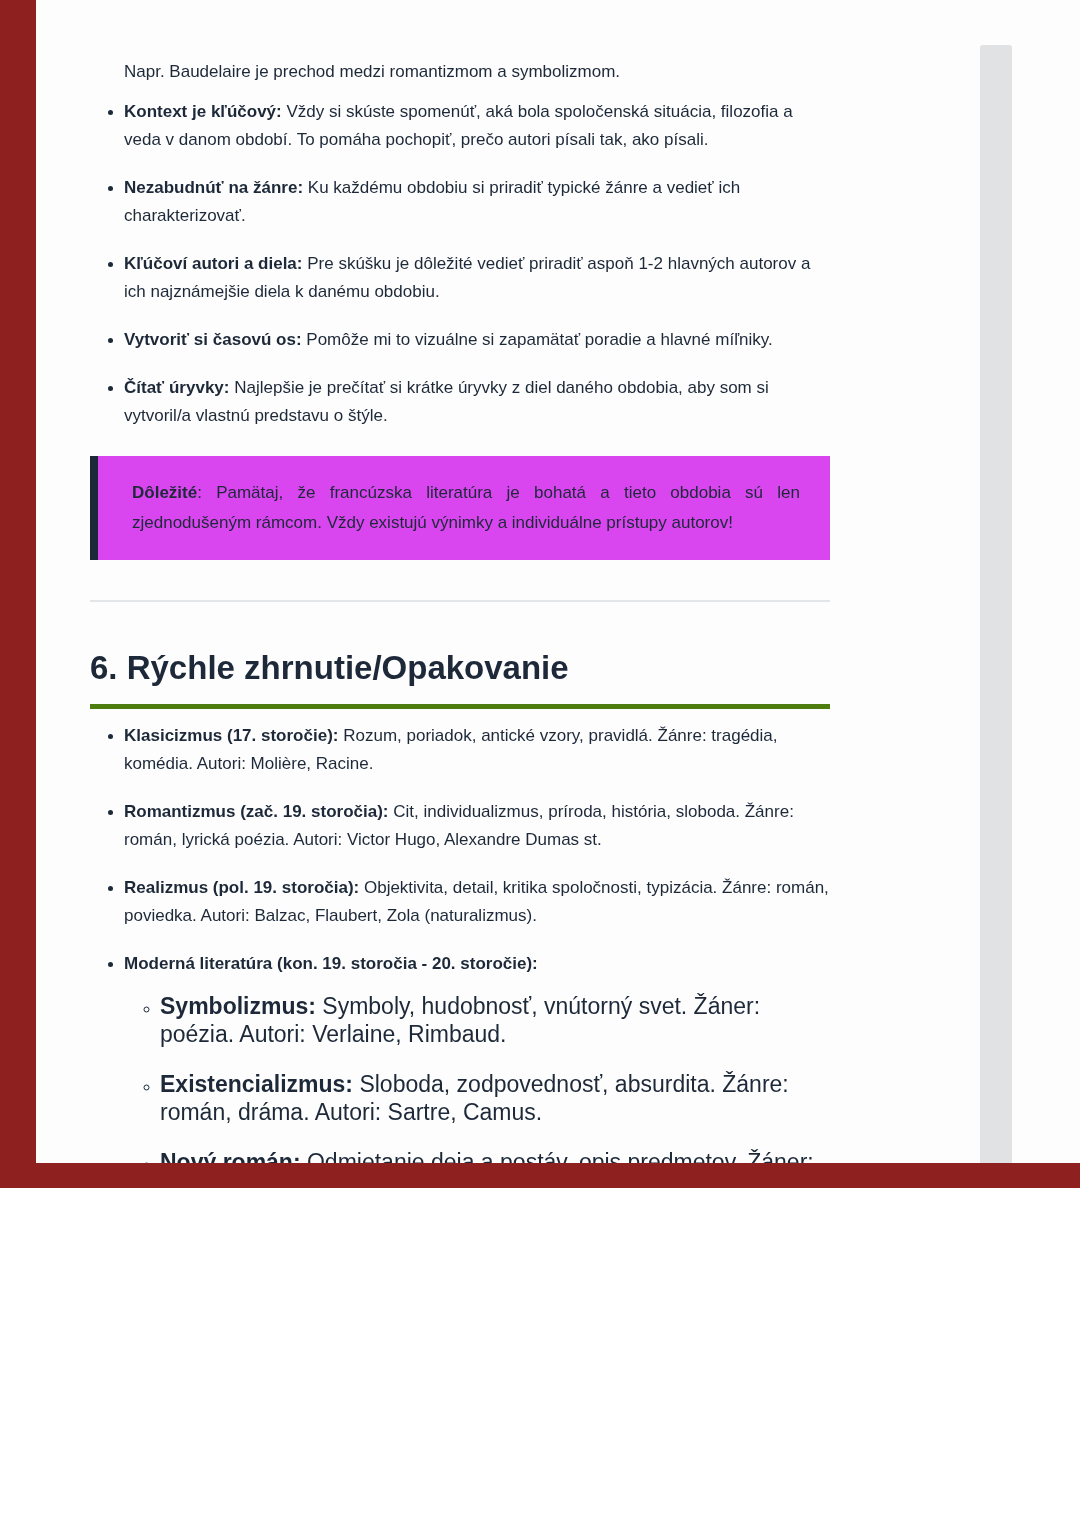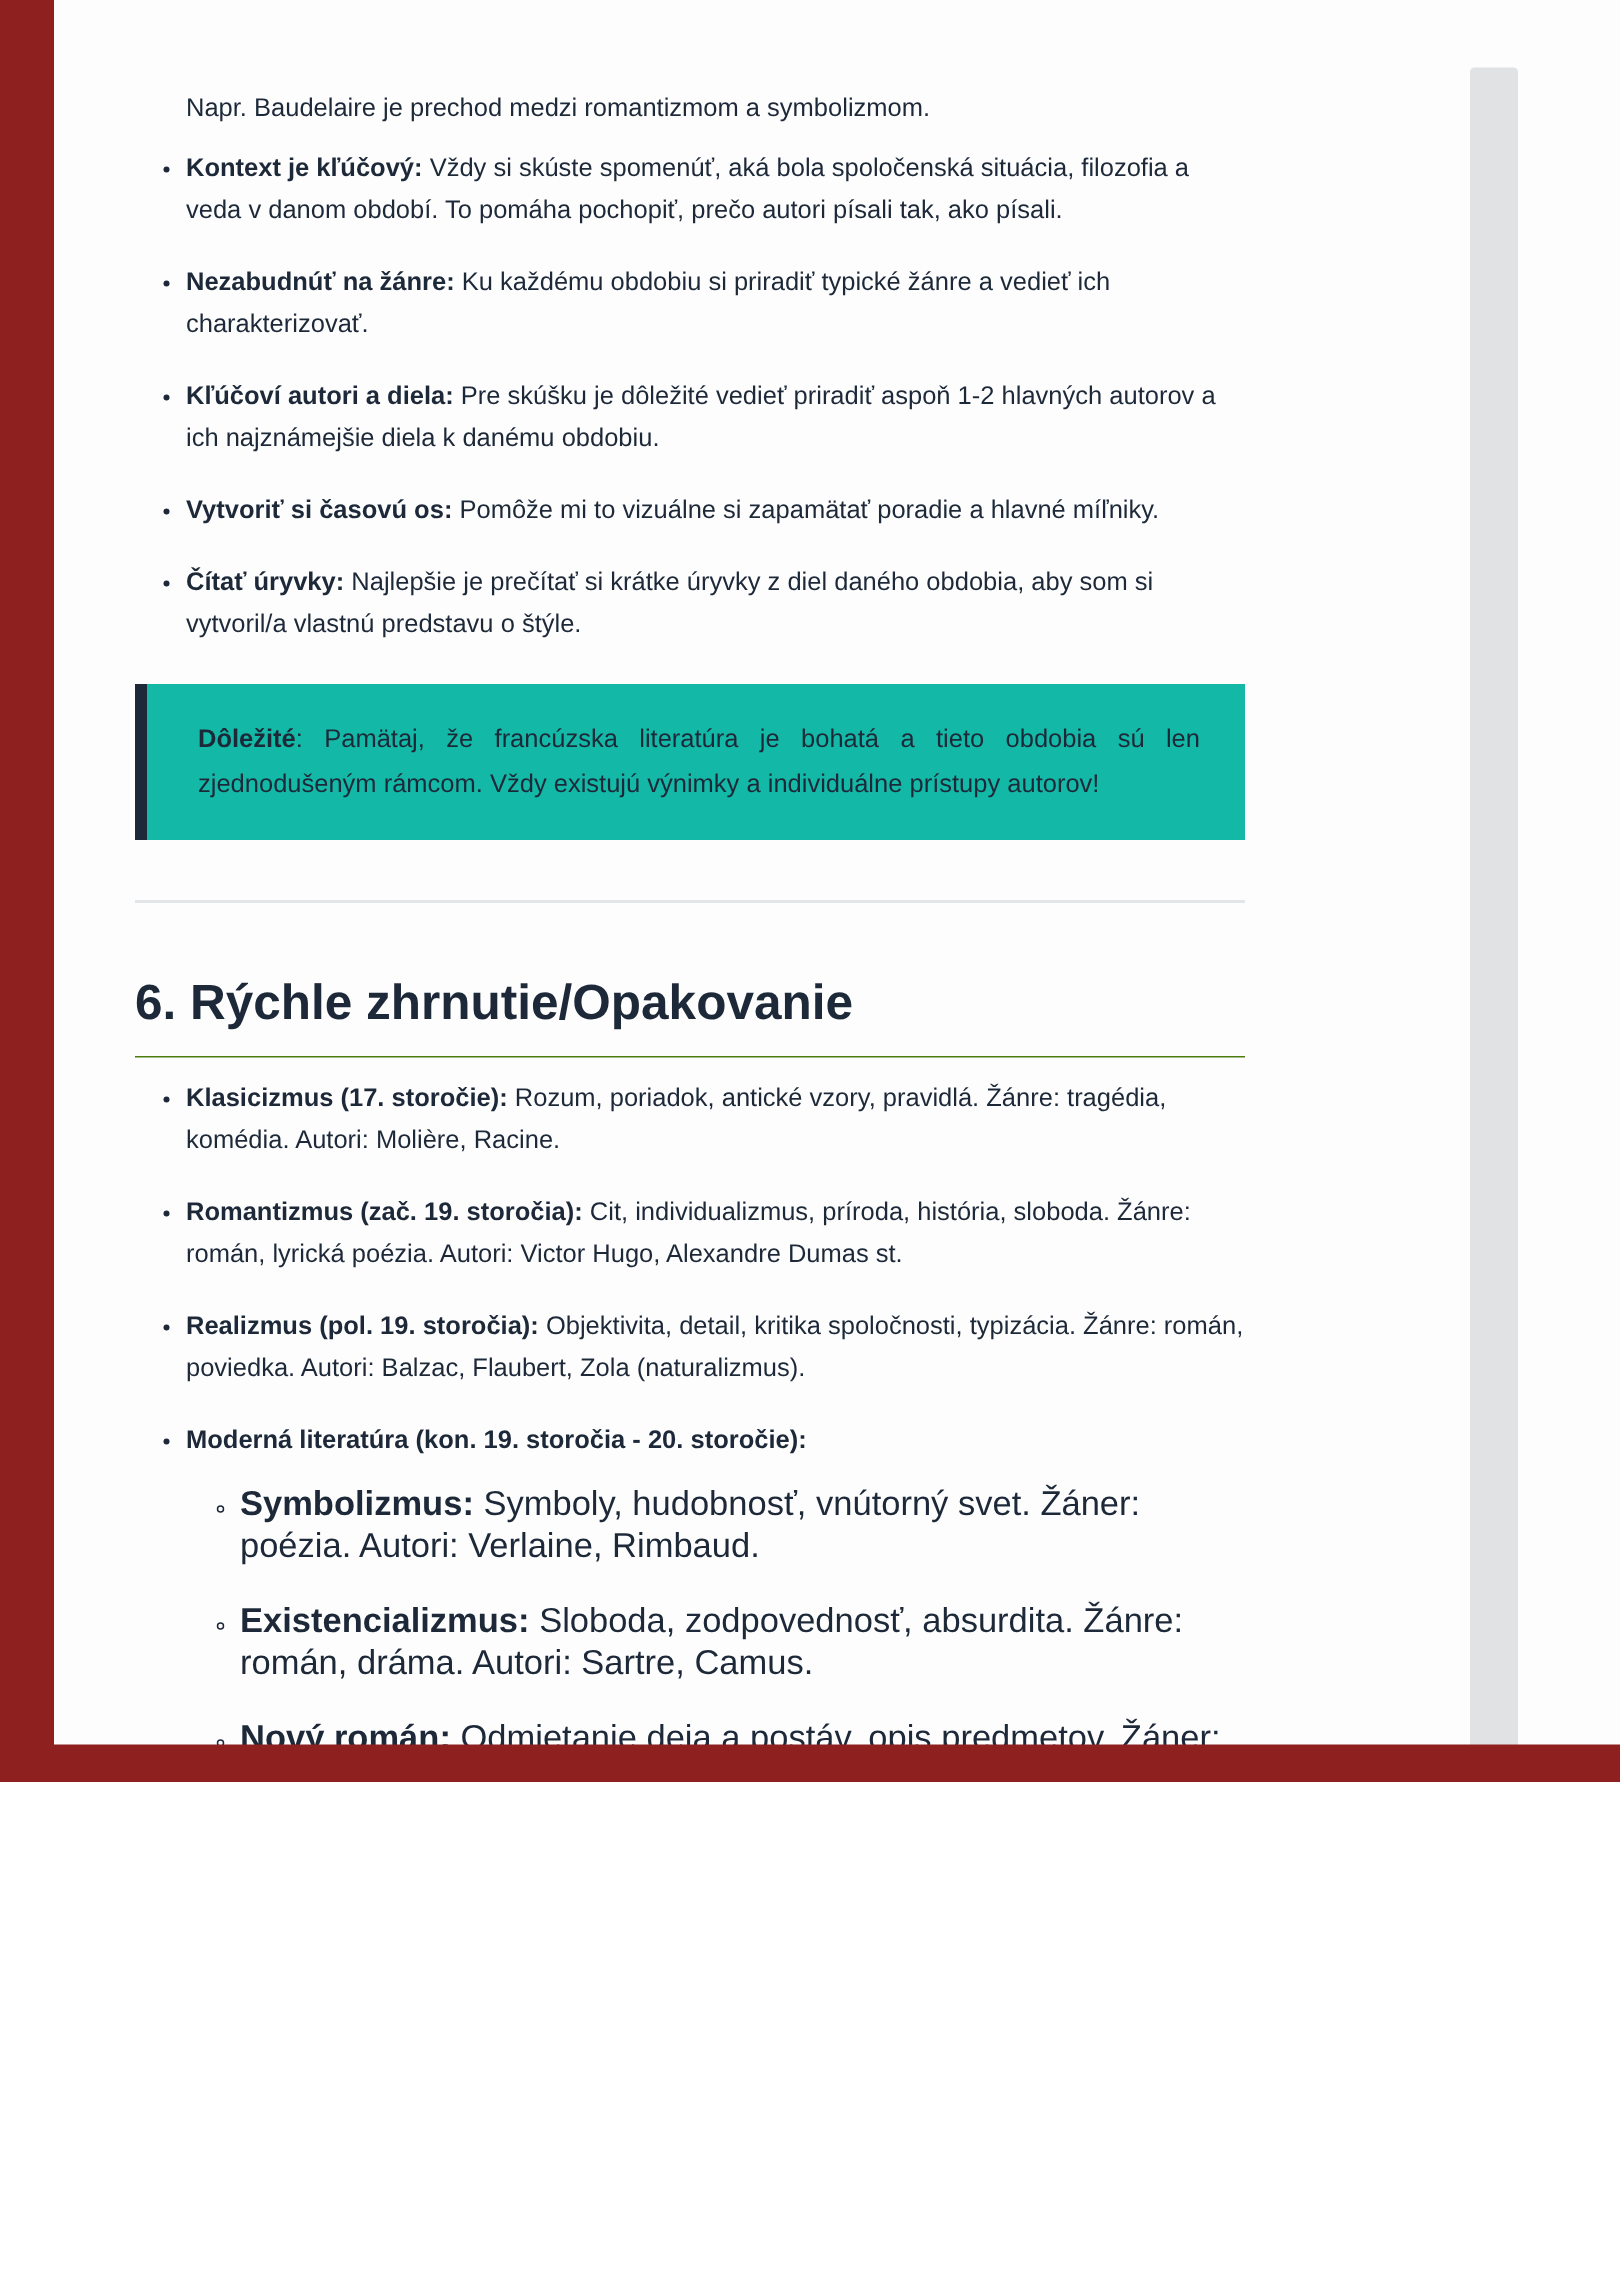--- a/index.html
+++ b/index.html
@@ -70,42 +70,42 @@
     list-style: circle outside;
   }
   ul.sub li {
     font-size: 23px;
     line-height: 28px;
     margin-bottom: 22px;
   }
   strong { font-weight: bold; color: #1d2939; }
   .callout {
     margin-top: 26px;
-    background: #14b8a6;
+    background: #d946ef;
     border-left: 8px solid #1d2939;
     padding: 22px 30px 22px 34px;
   }
   .callout p {
     font-size: 17px;
     line-height: 30px;
     text-align: justify;
   }
   hr.rule {
     border: none;
     border-top: 2px solid #e3e6e8;
     margin-top: 40px;
   }
   h2.section-heading {
     margin-top: 46px;
     font-size: 33px;
     line-height: 40px;
     font-weight: bold;
     color: #1d2939;
     padding-bottom: 16px;
-    border-bottom: 1px solid #4d7c0f;
+    border-bottom: 5px solid #4d7c0f;
   }
   ul.summary { margin-top: 13px; }
   hr.rule-bottom {
     border: none;
     border-top: 2px solid #e3e6e8;
     margin-top: 36px;
   }
 </style>
 </head>
 <body>

